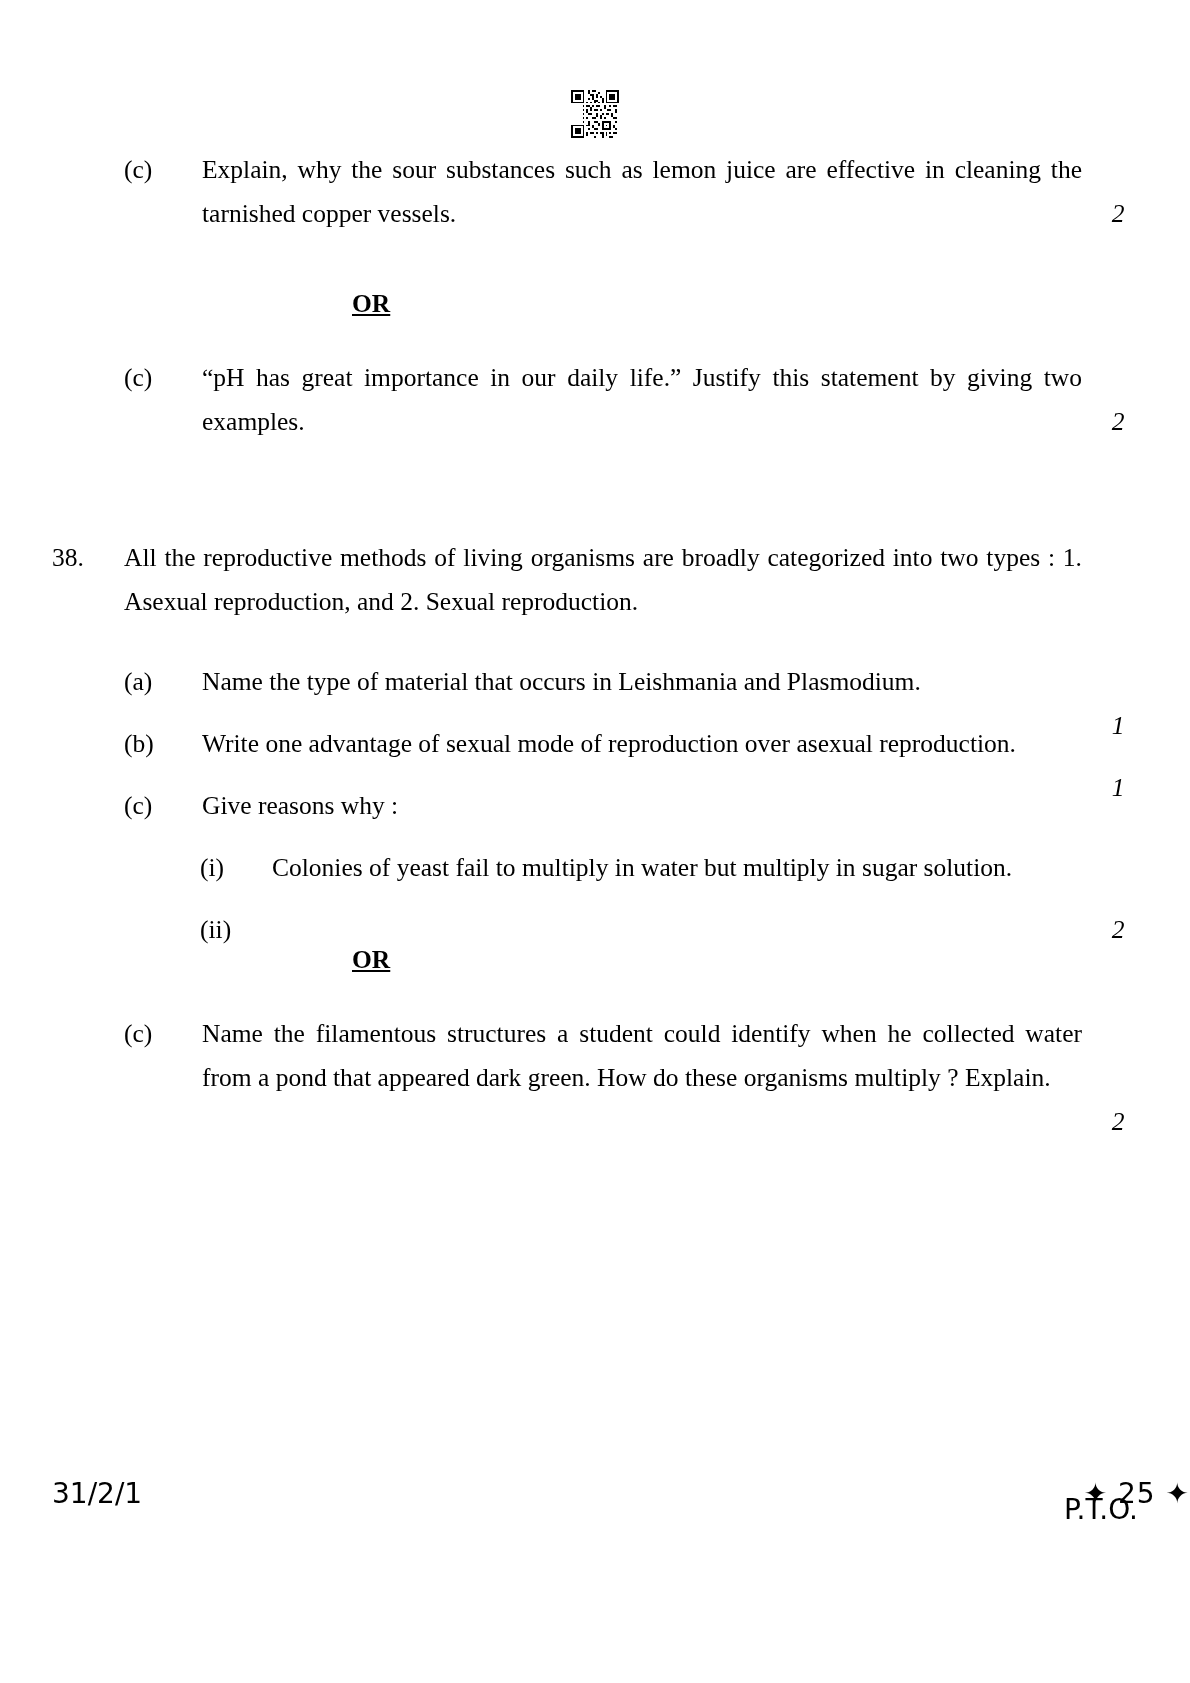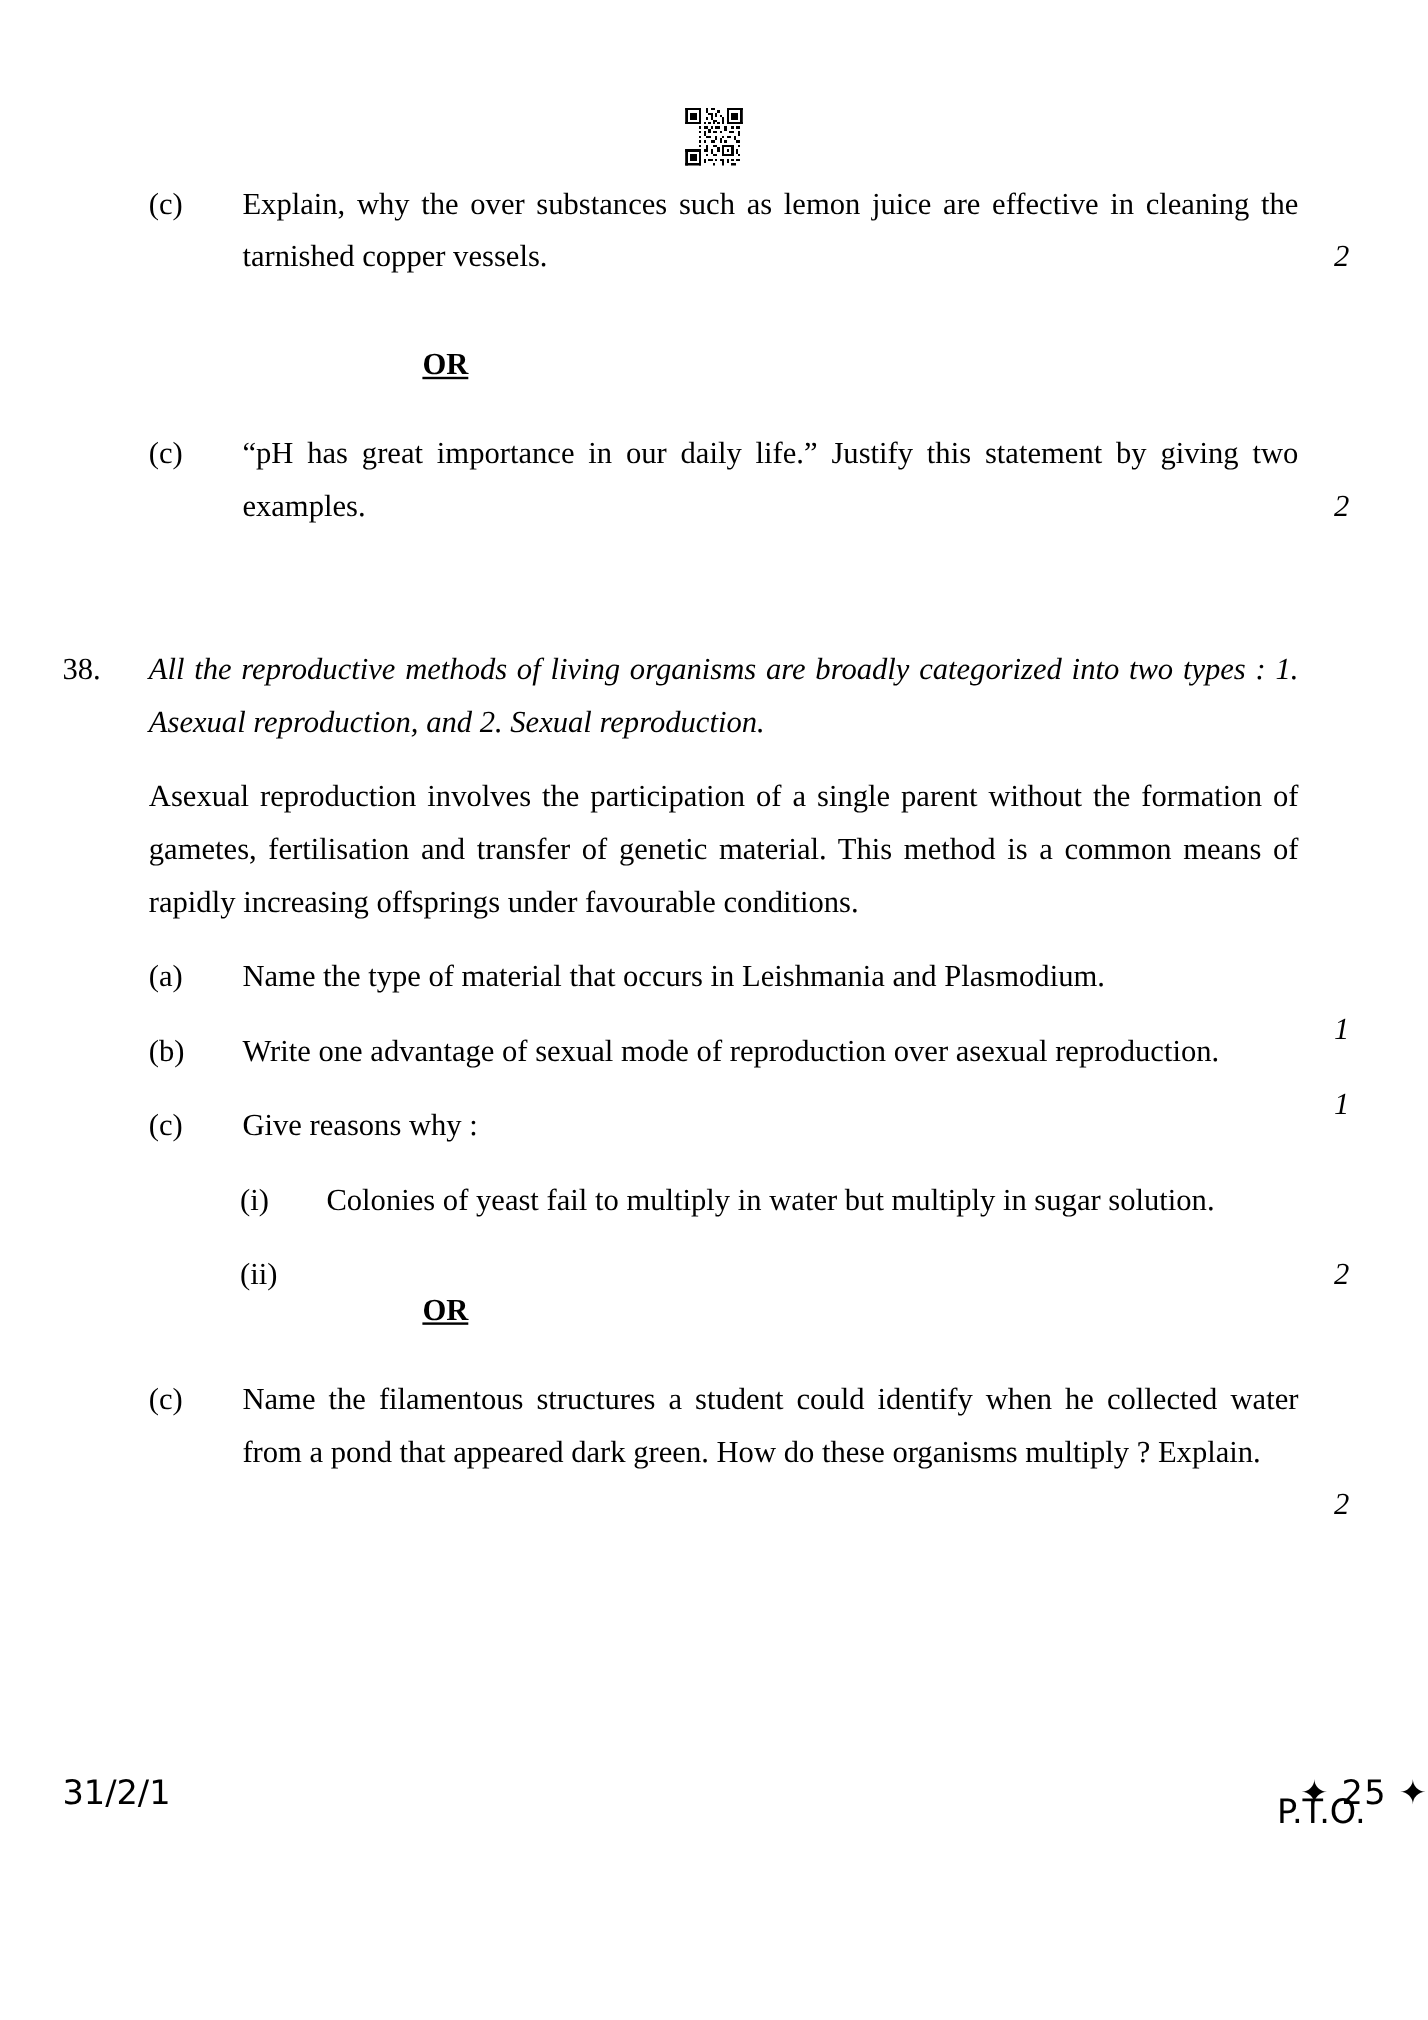--- a/index.html
+++ b/index.html
@@ -69,21 +69,21 @@
     font-weight: normal;
   }
 
   .body-text {
     margin-left: 78px;
     font-size: 25.5px;
     line-height: 44px;
     text-align: justify;
     text-justify: inter-word;
   }
-  .body-text.noindent { margin-left: 0; font-style: italic; }
+  .body-text.noindent { margin-left: 0; }
   .body-text.last-left { text-align: left; }
 
   
   .para {
     padding-left: 124px;
     padding-right: 108px;
     box-sizing: border-box;
     width: 1190px;
     font-size: 25.5px;
     line-height: 44px;
@@ -247,21 +247,21 @@
         <rect x="16" y="23" width="1" height="2"></rect>
           <rect x="20" y="24" width="2" height="1"></rect>
       </g>
     </svg>
   </div>
 
   <div class="content">
 
     <div class="row">
       <span class="label">(c)</span>
-      <div class="body-text">Explain, why the over substances such as lemon juice are effective in cleaning the tarnished copper vessels.</div>
+      <div class="body-text">Explain, why the sour substances such as lemon juice are effective in cleaning the tarnished copper vessels.</div>
       <span class="marks" style="top:44px;">2</span>
     </div>
 
     <div class="gap-l"></div>
 
     <div class="or">OR</div>
 
     <div class="gap-m"></div>
 
     <div class="row">
@@ -273,21 +273,20 @@
     <div class="gap-xl"></div>
     <div class="gap-m"></div>
 
     <div class="row">
       <span class="label qnum">38.</span>
       <div class="body-text noindent">All the reproductive methods of living organisms are broadly categorized into two types : 1. Asexual reproduction, and 2. Sexual reproduction.</div>
     </div>
 
     <div class="gap-s"></div>
 
-    <div class="para">Asexual reproduction involves the participation of a single parent without the formation of gametes, fertilisation and transfer of genetic material. This method is a common means of rapidly increasing offsprings under favourable conditions.</div>
 
     <div class="gap-s"></div>
 
     <div class="row">
       <span class="label">(a)</span>
       <div class="body-text">Name the type of material that occurs in Leishmania and Plasmodium.</div>
       <span class="marks" style="top:44px;">1</span>
     </div>
 
     <div class="gap-s"></div>

